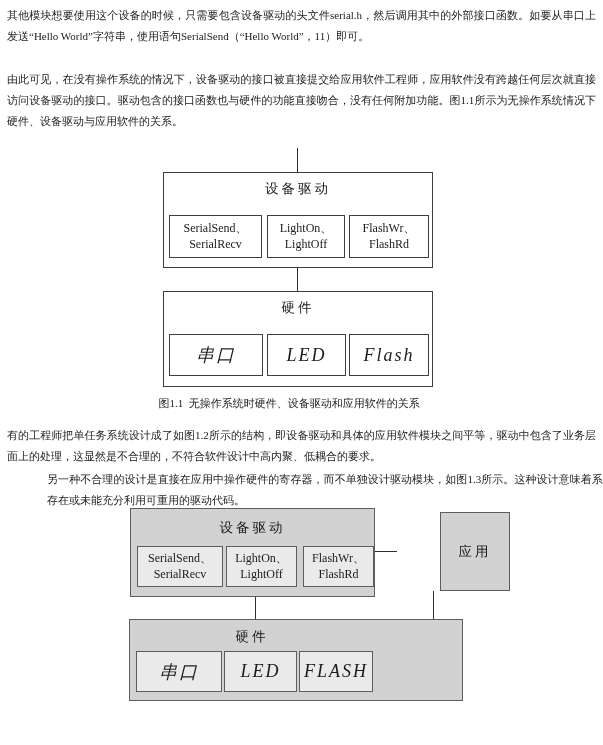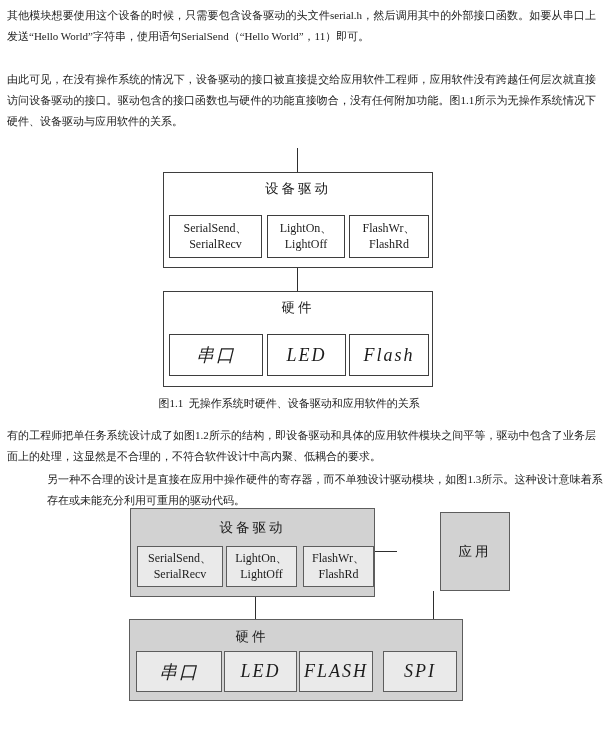--- a/index.html
+++ b/index.html
@@ -79,15 +79,14 @@
   <div class="b2o cbox ttl" style="left:397px;top:512px;width:70px;height:79px;margin-left:43px;">应用</div>
 
   <div class="ln" style="left:255px;top:597px;width:1px;height:22px;"></div>
   <div class="ln" style="left:433px;top:591px;width:1px;height:28px;"></div>
 
   <div class="b2o" style="left:129px;top:619px;width:334px;height:82px;"></div>
   <div class="ttl" style="position:absolute;left:129px;top:628px;width:246px;">硬件</div>
   <div class="b2i cbox hwl" style="left:136px;top:651px;width:86px;height:41px;">串口</div>
   <div class="b2i cbox hwl" style="left:224px;top:651px;width:73px;height:41px;">LED</div>
   <div class="b2i cbox hwl" style="left:299px;top:651px;width:74px;height:41px;">FLASH</div>
-  <div class="b2i cbox hwl" style="left:383px;top:651px;width:74px;height:41px;">SPI</div>
 
 </section>
 
 </body></html>

